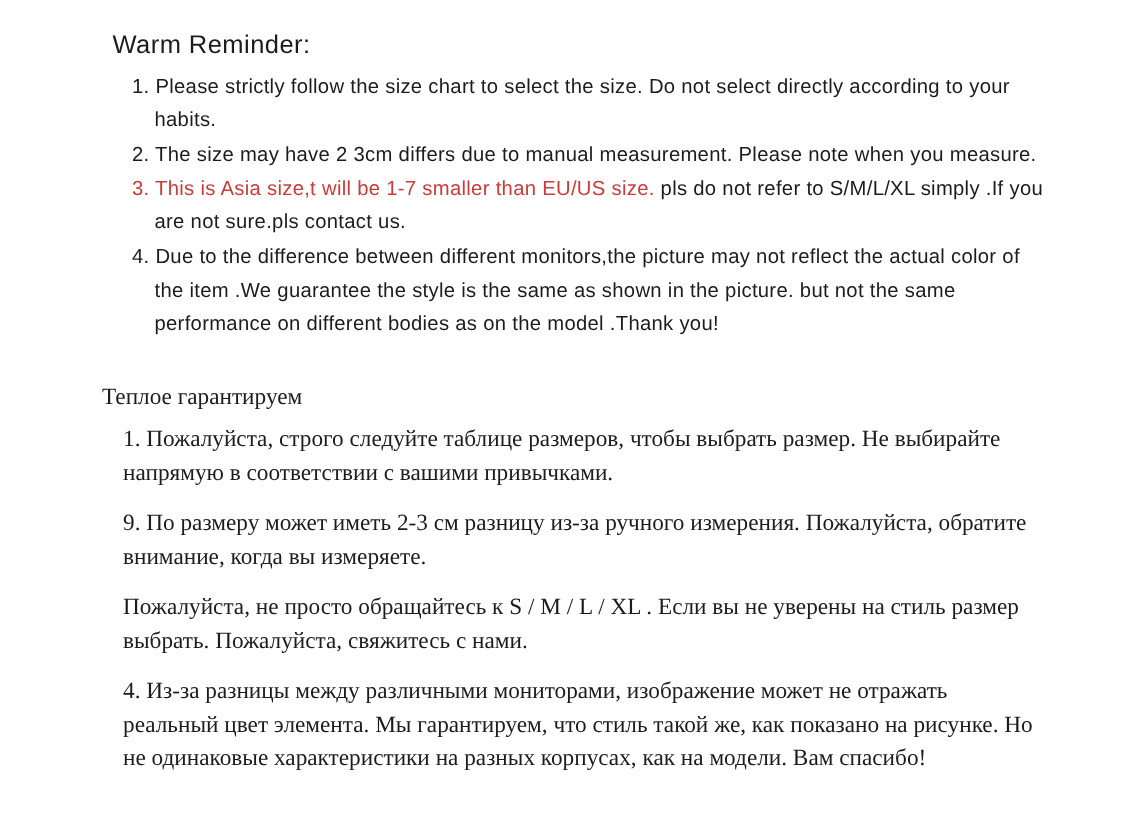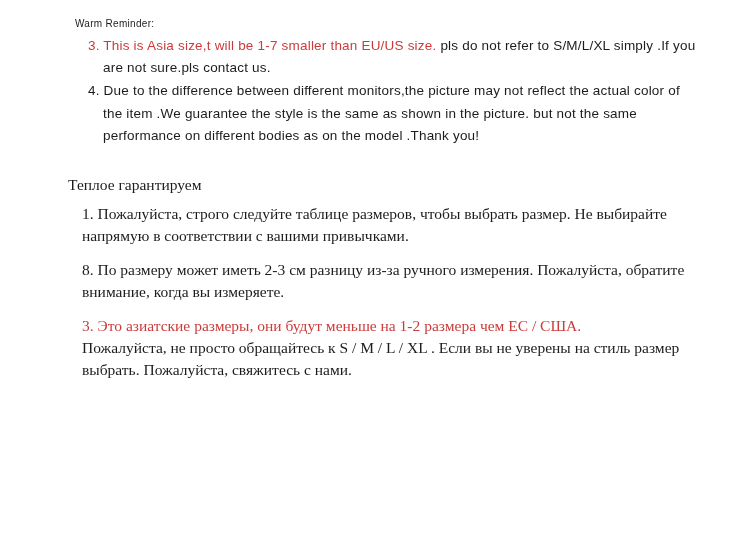--- a/index.html
+++ b/index.html
@@ -18,21 +18,21 @@
   }
   
   .en-section {
     font-family: "Liberation Sans", sans-serif;
     color: var(--ink, #1c1c1c);
     font-size: 13.5px;
     line-height: 1.68;
   }
   .en-title {
     margin: 0 0 2px 7px;
-    font-size: 10px;
+    font-size: 17px;
     font-weight: normal;
     letter-spacing: 0.3px;
   }
   .en-item {
     margin: 0 0 0 20px;
     padding-left: 15px;
     text-indent: -15px;
     max-width: 612px;
     letter-spacing: 0.2px;
   }
@@ -58,31 +58,34 @@
   .block { display: block; }
 </style>
 </head>
 <body>
 
 <div class="page">
 
   <section class="en-section">
     <h2 class="en-title">Warm Reminder:</h2>
 
+    <p class="en-item"><span>1. Please strictly follow the size chart to select the size. Do not select directly according to your habits.</span></p>
 
+    <p class="en-item"><span>2. The size may have 2 3cm differs due to manual measurement. Please note when you measure.</span></p>
 
     <p class="en-item"><span class="red">3. This is Asia size,t will be 1-7 smaller than EU/US size.</span><span> pls do not refer to S/M/L/XL simply .If you are not sure.pls contact us.</span></p>
 
     <p class="en-item"><span>4. Due to the difference between different monitors,the picture may not reflect the actual color of the item .We guarantee the style is the same as shown in the picture. but not the same performance on different bodies as on the model .Thank you!</span></p>
   </section>
 
   <section class="ru-section">
     <h2 class="ru-title">Теплое гарантируем</h2>
 
     <p class="ru-item"><span>1. Пожалуйста, строго следуйте таблице размеров, чтобы выбрать размер. Не выбирайте напрямую в соответствии с вашими привычками.</span></p>
 
-    <p class="ru-item"><span>8. По размеру может иметь 2-3 см разницу из-за ручного измерения. Пожалуйста, обратите внимание, когда вы измеряете.</span></p>
+    <p class="ru-item"><span>9. По размеру может иметь 2-3 см разницу из-за ручного измерения. Пожалуйста, обратите внимание, когда вы измеряете.</span></p>
 
-    <p class="ru-item"><span class="red block">3. Это азиатские размеры, они будут меньше на 1-2 размера чем ЕС / США.</span><span>Пожалуйста, не просто обращайтесь к S / M / L / XL . Если вы не уверены на стиль размер выбрать. Пожалуйста, свяжитесь с нами.</span></p>
+    <p class="ru-item"><span>Пожалуйста, не просто обращайтесь к S / M / L / XL . Если вы не уверены на стиль размер выбрать. Пожалуйста, свяжитесь с нами.</span></p>
 
+    <p class="ru-item"><span>4. Из-за разницы между различными мониторами, изображение может не отражать реальный цвет элемента. Мы гарантируем, что стиль такой же, как показано на рисунке. Но не одинаковые характеристики на разных корпусах, как на модели. Вам спасибо!</span></p>
   </section>
 
 </div>
 
 </body></html>

